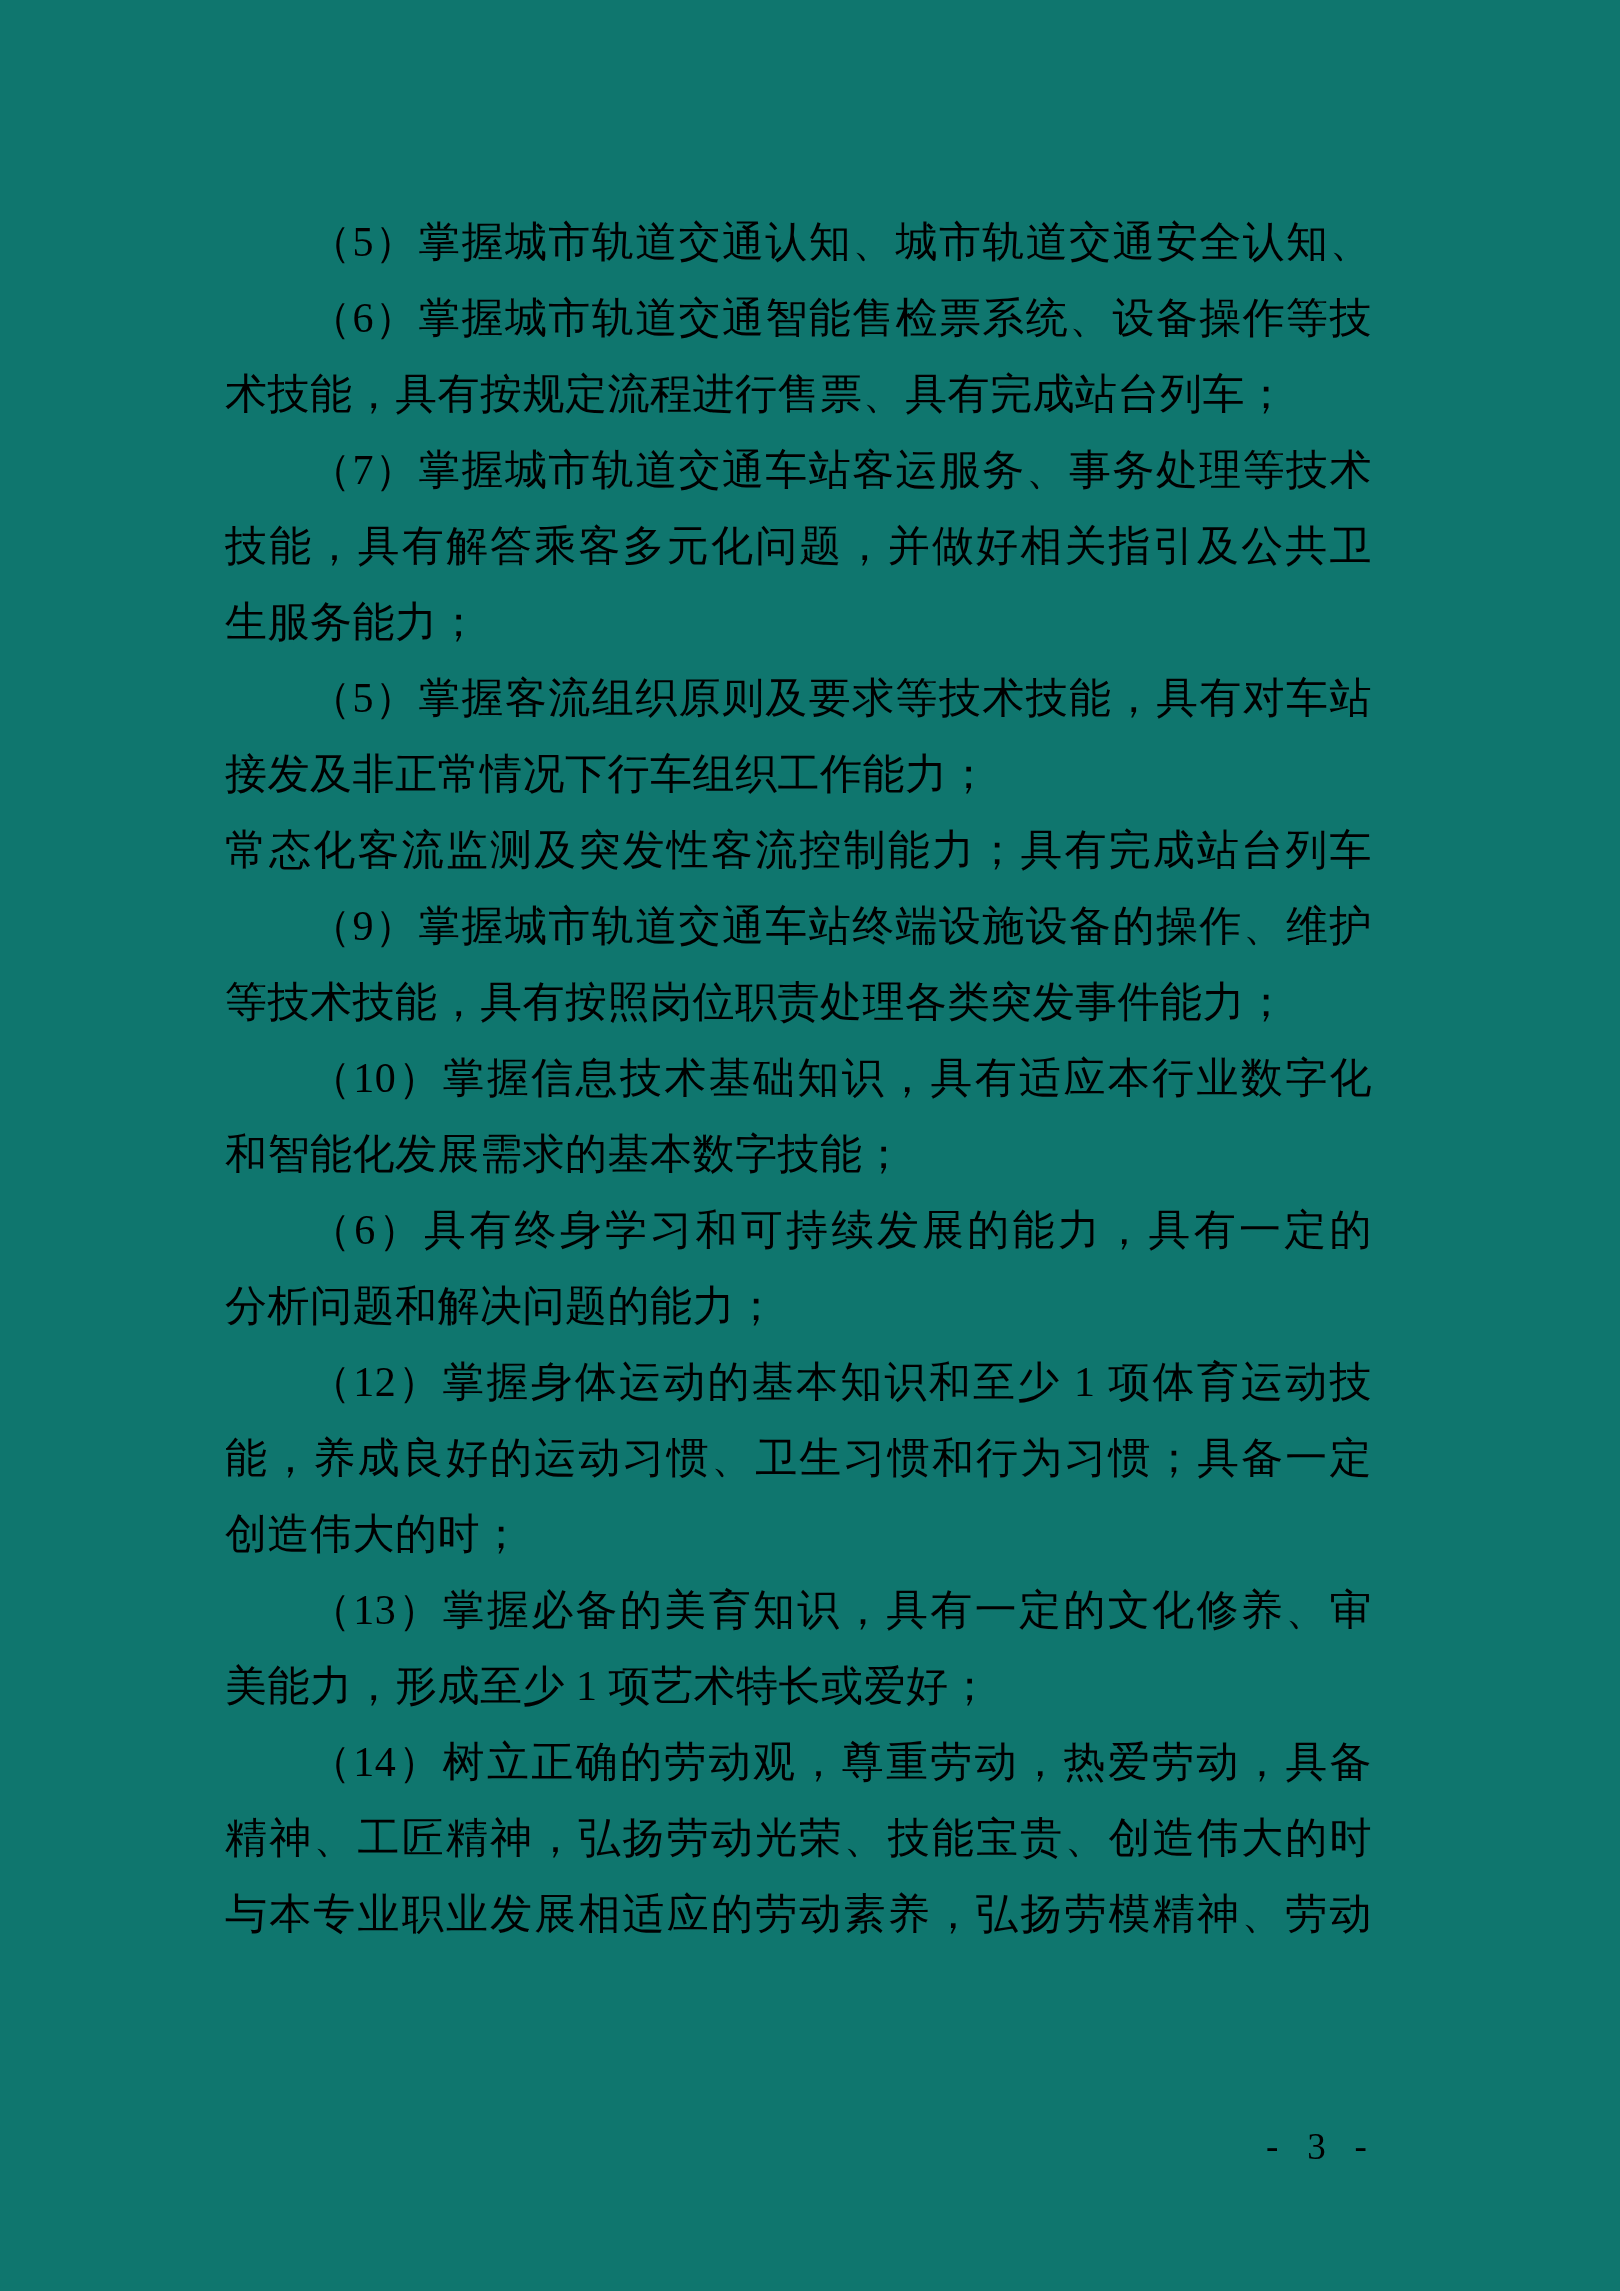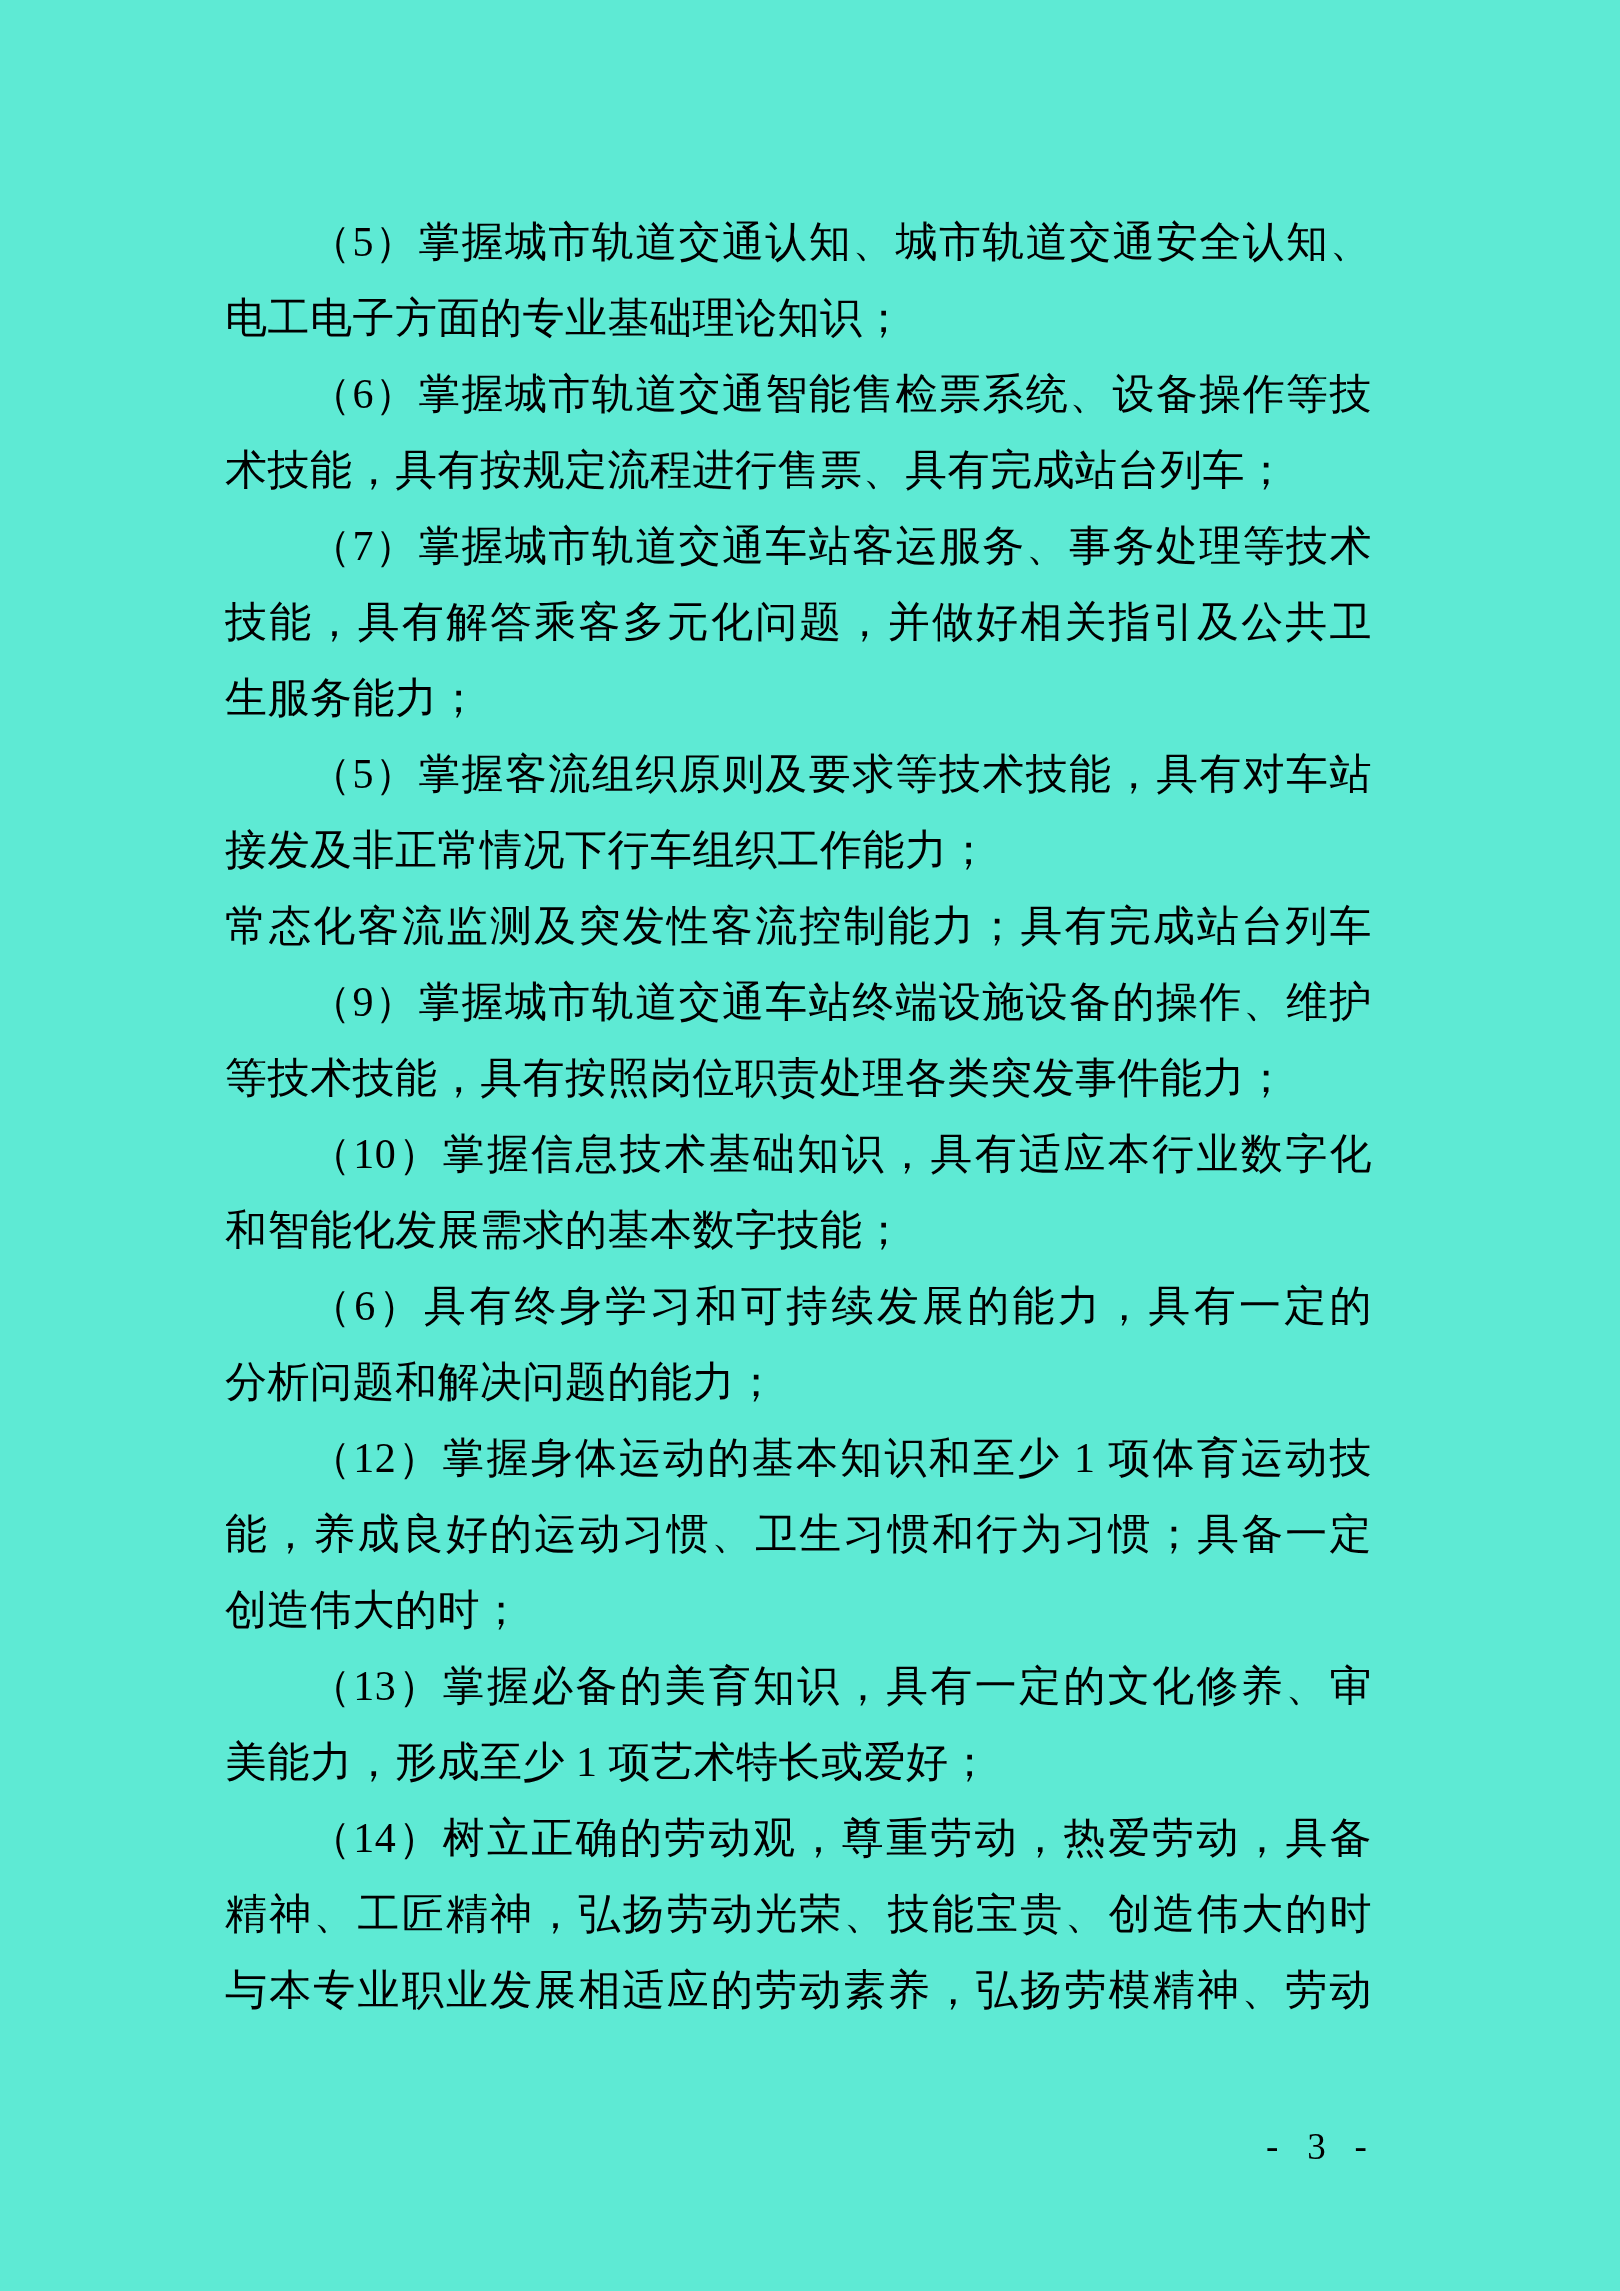--- a/index.html
+++ b/index.html
@@ -4,21 +4,21 @@
 <style>
   html, body {
     margin: 0;
     padding: 0;
     background: #ffffff;
   }
   .page {
     position: relative;
     width: 1620px;
     height: 2292px;
-    background: #5eead4;
+    background: #0f766e;
     color: #000000;
     font-family: "Liberation Serif", "DejaVu Serif", serif;
     overflow: hidden;
   }
   .doc-body {
     position: absolute;
     left: 225px;
     top: 204px;
     width: 1147px;
   }
@@ -52,21 +52,20 @@
   }
 </style>
 </head>
 <body>
 
 <div class="page">
   <div class="doc-body">
 
     <div class="paragraph">
       <div class="line indent">（5）掌握城市轨道交通认知、城市轨道交通安全认知、</div>
-      <div class="line last">电工电子方面的专业基础理论知识；</div>
     </div>
 
     <div class="paragraph">
       <div class="line indent">（6）掌握城市轨道交通智能售检票系统、设备操作等技</div>
       <div class="line last">术技能，具有按规定流程进行售票、具有完成站台列车；</div>
     </div>
 
     <div class="paragraph">
       <div class="line indent">（7）掌握城市轨道交通车站客运服务、事务处理等技术</div>
       <div class="line">技能，具有解答乘客多元化问题，并做好相关指引及公共卫</div>

